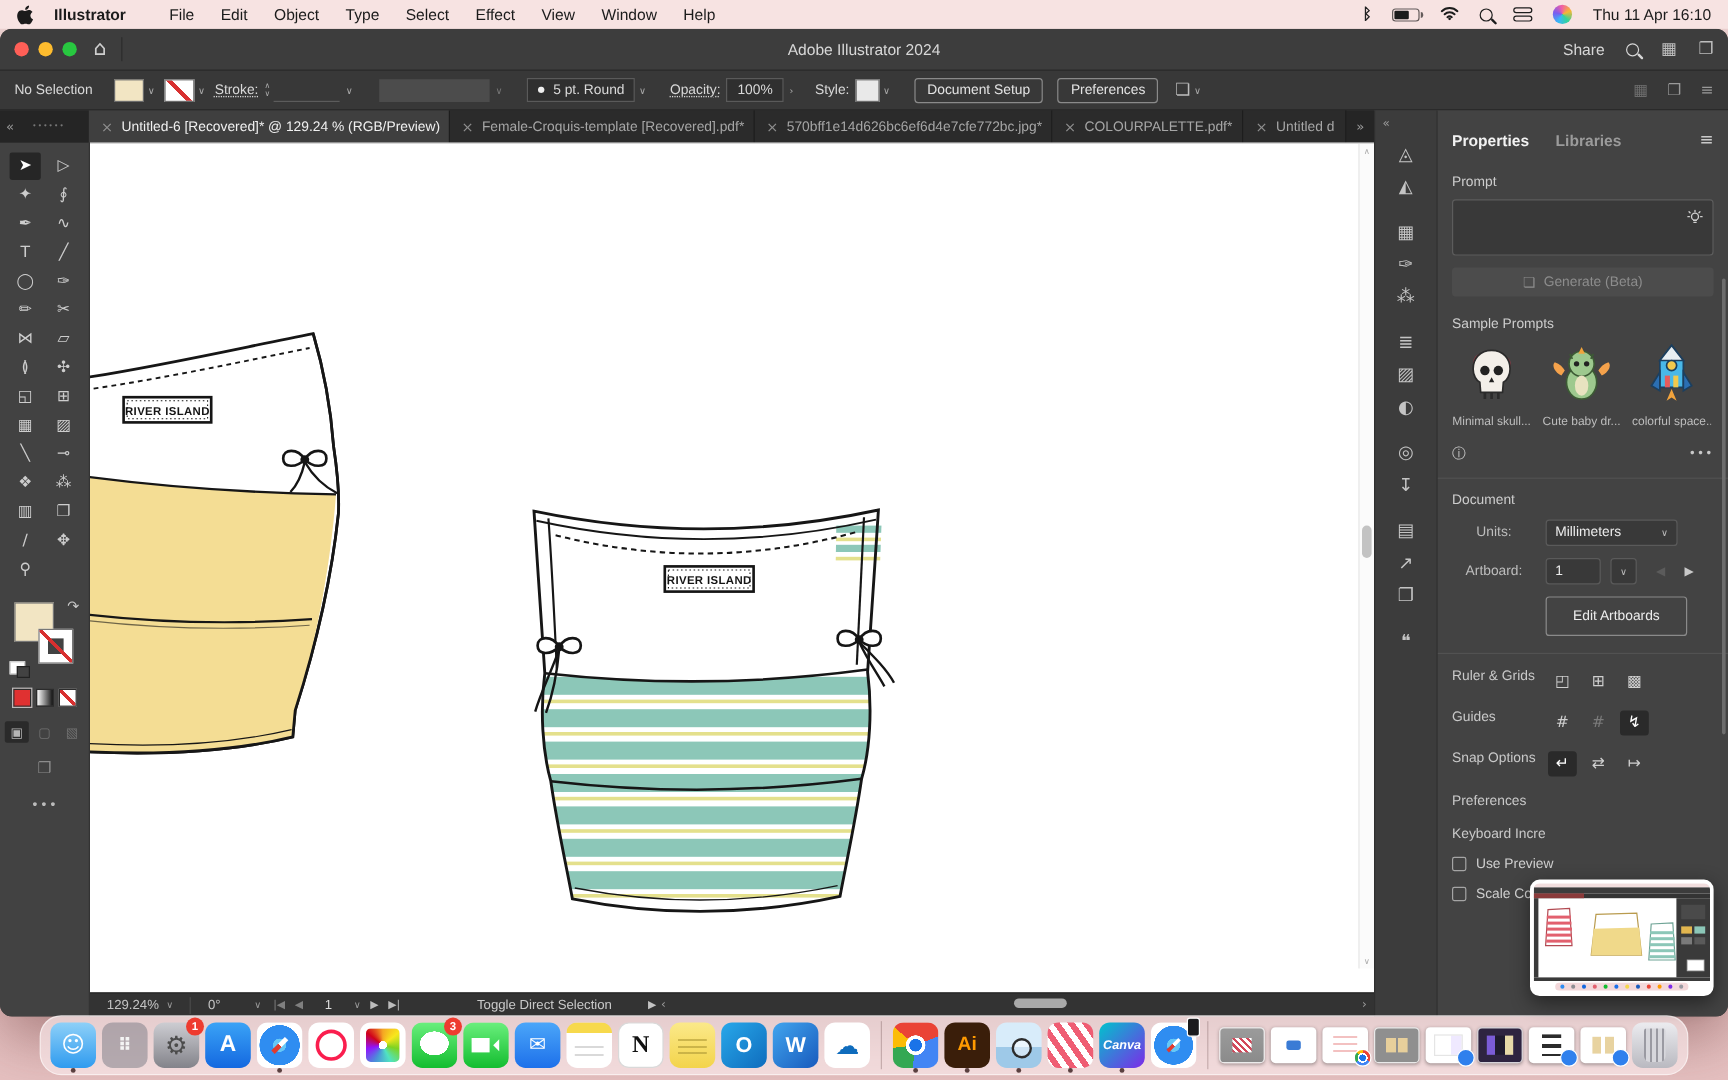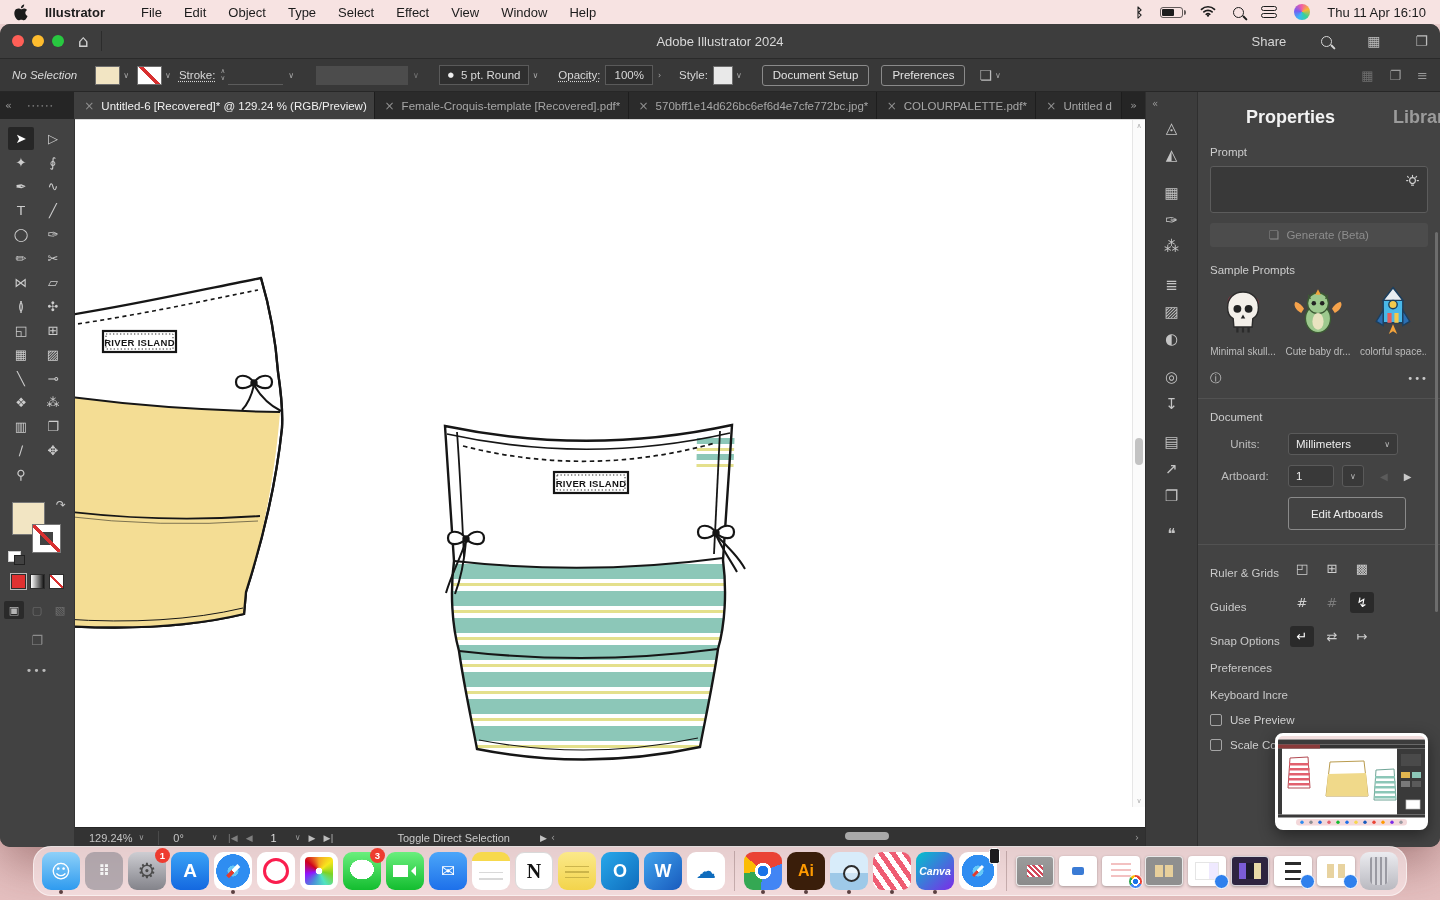--- a/index.html
+++ b/index.html
@@ -31,29 +31,29 @@
   .window { position:absolute; top:24px; left:0; width:1440px; height:823px; border-radius:10px;
     overflow:hidden; box-shadow:0 18px 50px rgba(90,40,40,.45); background:#424242; }
   .titlebar { position:absolute; top:0; left:0; right:0; height:34px; background:#3d3d3d;
     display:flex; align-items:center; padding:0 12px; }
   .lights { display:flex; gap:8px; align-items:center; }
   .light { width:12px; height:12px; border-radius:50%; }
   .lr { background:#ff5f57; } .ly { background:#febc2e; } .lg { background:#28c840; }
   .home { color:#cfcfcf; font-size:17px; margin-left:14px; line-height:1; }
   .tdiv { width:1px; height:20px; background:#2c2c2c; margin-left:12px; }
   .wtitle { position:absolute; left:0; right:0; text-align:center; color:#d8d8d8; font-size:13px; pointer-events:none; }
-  .tb-right { margin-left:auto; display:flex; align-items:center; gap:35px; color:#d6d6d6; font-size:13px; }
+  .tb-right { margin-left:auto; display:flex; align-items:center; gap:18px; color:#d6d6d6; font-size:13px; }
   .sico.w { border-color:#d6d6d6; } .sico.w::after { background:#d6d6d6; }
   .tbico { color:#bdbdbd; font-size:14px; }
 
   
   .controlbar { position:absolute; top:34px; left:0; right:0; height:34px; background:#383838;
     border-top:1px solid #2a2a2a; border-bottom:1px solid #272727;
     display:flex; align-items:center; padding:0 12px; color:#d9d9d9; font-size:11.5px; }
-  .cb-status { margin-right:18px;font-style:italic; }
+  .cb-status { margin-right:18px; }
   .swatchbox { width:25px; height:19px; border:1px solid #6c6c6c; }
   .sw-fill { background:#f2e5c3; }
   .sw-none { background:linear-gradient(45deg,transparent 44%,#d83030 44% 56%,transparent 56%),#fff; }
   .chev { color:#a8a8a8; font-size:8px; margin:0 8px 0 3px; }
   .ulab { text-decoration:underline dotted; text-underline-offset:2px; margin-right:5px; }
   .stepper { display:flex; flex-direction:column; font-size:6.5px; color:#aaa; line-height:1.1; margin-right:3px; }
   .ddempty { width:55px; height:19px; border-bottom:1px solid #5c5c5c; margin-right:2px; }
   .ddwide { width:92px; height:19px; background:#585858; opacity:.65; margin:0 2px 0 14px; }
   .brushbox { height:20px; background:#2f2f2f; border:1px solid #5a5a5a; display:flex; align-items:center;
     padding:0 8px; gap:7px; margin-left:12px; }
@@ -124,21 +124,21 @@
   
   .rightpanels { position:absolute; top:68px; right:0; width:295px; bottom:0; display:flex; }
   .panelstrip { width:52px; background:#3c3c3c; border-left:1px solid #2f2f2f; display:flex; flex-direction:column; align-items:center; }
   .striphead { height:22px; width:100%; display:flex; align-items:center; padding:0 6px; color:#9a9a9a; font-size:10px; }
   .pico { width:34px; height:27px; display:flex; align-items:center; justify-content:center; color:#c4c4c4; font-size:15px; }
   .pgap { height:11px; }
 
   .properties { width:243px; background:#434343; border-left:1px solid #2f2f2f; position:relative; overflow:hidden;
     color:#cfcfcf; font-size:11.5px; }
   .phead { display:flex; align-items:center; margin-top:13px; padding:0 12px; height:24px; gap:22px; }
-  .ptab { font-size:18px; color:#9b9b9b; font-weight:bold;margin-left:36px; }
+  .ptab { font-size:13px; color:#9b9b9b; font-weight:bold; }
   .ptab.active { color:#f2f2f2; }
   .phamb { margin-left:auto; color:#c9c9c9; font-size:14px; }
   .pbody { padding:0 12px; }
   .detailbox { margin-top:12px; border:1px solid #5d5d5d; border-radius:4px; padding:9px 10px 10px; }
   .sliderline { position:relative; height:14px; margin-top:9px; }
   .strack { position:absolute; left:0; right:0; top:6px; height:1px; background:#9a9a9a; }
   .sknob { position:absolute; left:46%; top:0; width:13px; height:13px; border-radius:50%; border:2px solid #dcdcdc; background:#434343; }
   .slabels { display:flex; justify-content:space-between; margin-top:5px; color:#c4c4c4; }
   .seclabel { margin-top:17px; color:#cdcdcd; }
   .promptbox { margin-top:8px; height:47px; background:#393939; border:1px solid #5c5c5c; border-radius:3px;
@@ -159,21 +159,21 @@
     align-items:center; padding:0 7px; gap:6px; color:#ececec; }
   .dd .dchev { margin-left:auto; font-size:8px; color:#bbb; }
   .dd.units { width:110px; }
   .abval { width:46px; }
   .abchev { width:22px; height:22px; background:#393939; border:1px solid #5a5a5a; border-radius:3px;
     display:flex; align-items:center; justify-content:center; font-size:8px; color:#bbb; }
   .abarrow { font-size:10px; color:#c9c9c9; margin-left:8px; }
   .abarrow.dim { color:#6f6f6f; }
   .editbtn { margin:10px 0 0 78px; width:118px; height:33px; border:1px solid #8a8a8a; border-radius:3px;
     background:transparent; color:#ececec; font-size:11.5px; font-family:inherit; }
-  .iconrow { display:flex; align-items:flex-end; margin-top:13px; }
+  .iconrow { display:flex; align-items:flex-start; margin-top:13px; }
   .iconrow .rl { width:80px; color:#c9c9c9; }
   .ibtn { width:24px; height:21px; display:flex; align-items:center; justify-content:center;
     color:#cfcfcf; font-size:13px; border-radius:3px; margin-right:6px; }
   .ibtn.active { background:#2a2a2a; color:#fff; }
   .ibtn.off { color:#7b7b7b; }
   .plainrow { margin-top:15px; color:#c9c9c9; }
   .chkrow { display:flex; align-items:center; gap:8px; margin-top:13px; }
   .chk { width:12px; height:12px; border:1.4px solid #a5a5a5; border-radius:2px; background:transparent; }
   .pscrollbar { position:absolute; right:2px; top:140px; width:3px; height:380px; border-radius:2px; background:#6d6d6d; }
 

